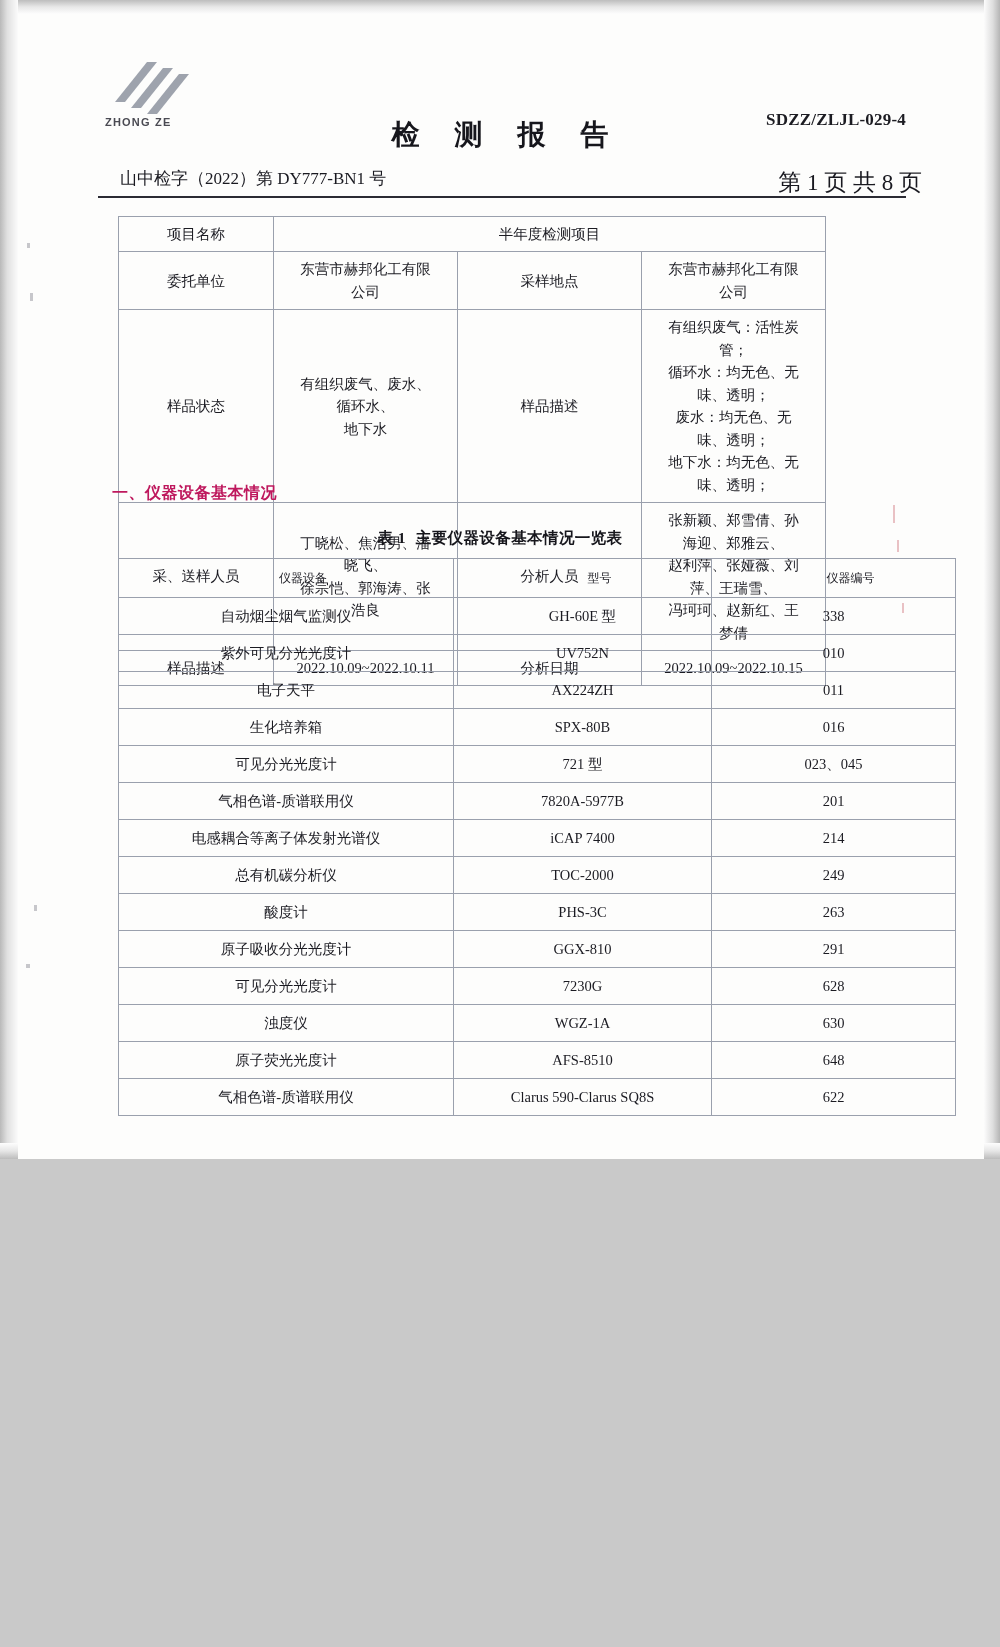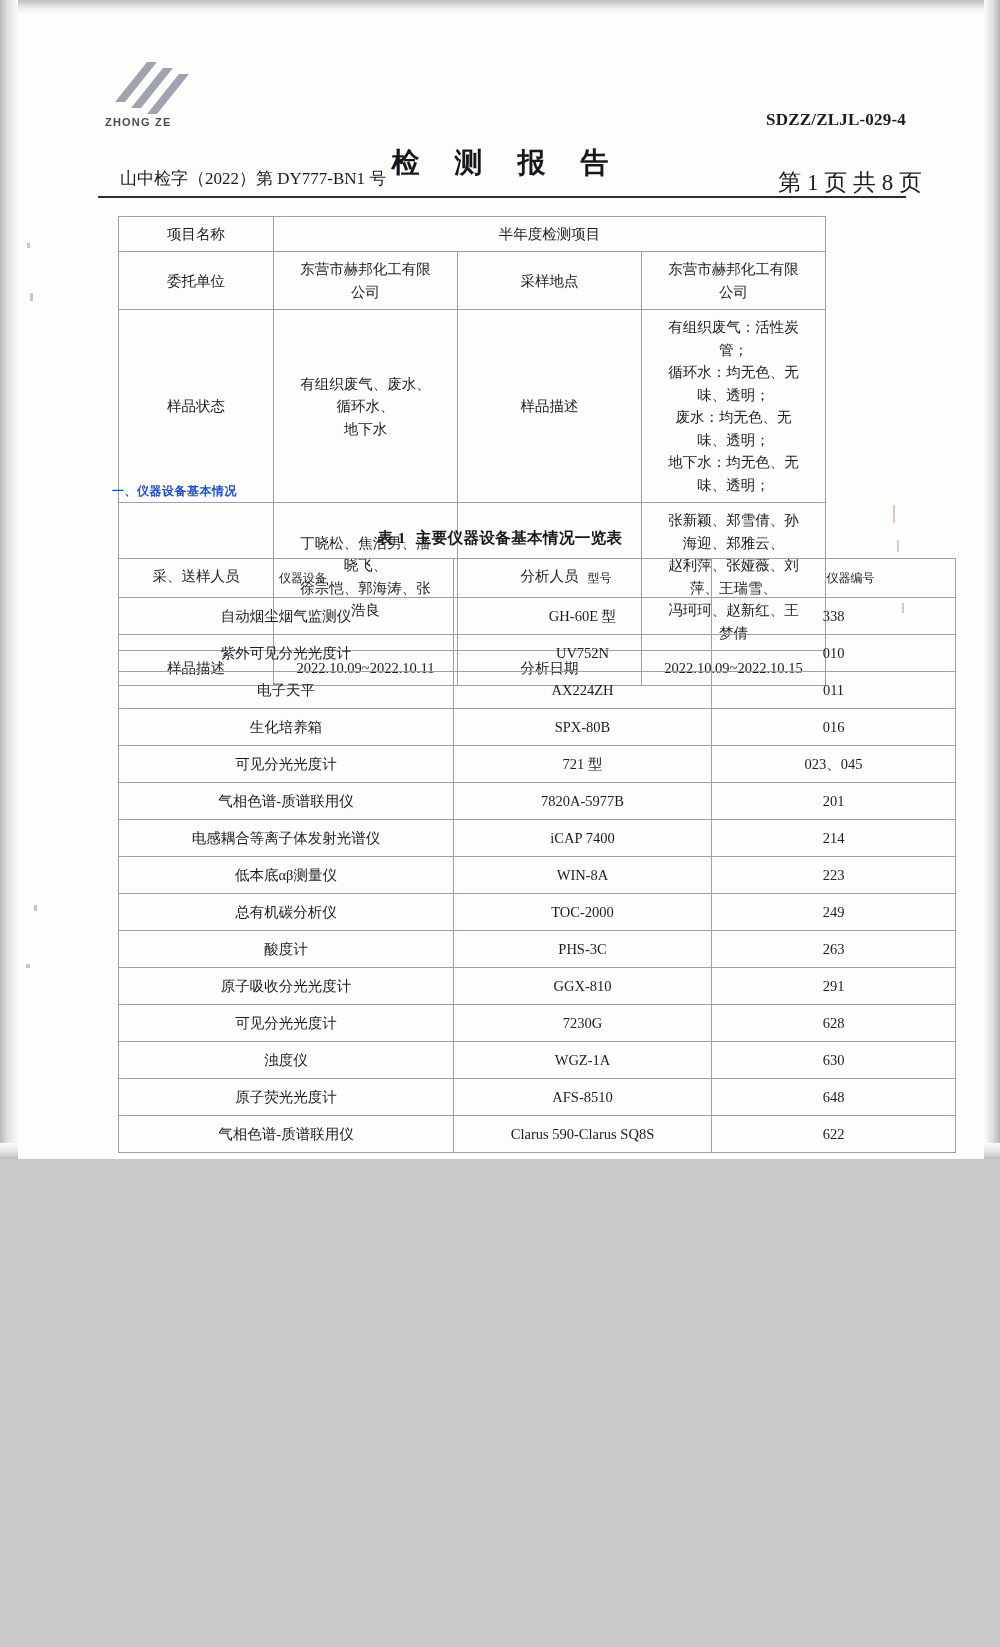--- a/index.html
+++ b/index.html
@@ -77,21 +77,21 @@
     top: 110px;
     font-size: 17px;
     font-weight: 700;
     color: #1c1c22;
     letter-spacing: 0.2px;
   }
 
   .report-title {
     position: absolute;
     left: 0;
-    top: 144px;
+    top: 116px;
     width: 100%;
     text-align: center;
     font-size: 28px;
     font-weight: 700;
     letter-spacing: 14px;
     color: #16161c;
     text-indent: 14px;
   }
 
   .subline {
@@ -139,23 +139,23 @@
   }
   .info-table .lbl { width: 114px; }
   .info-table .midlbl { width: 94px; }
   .multi { white-space: pre-line; }
 
   
   .sec-head {
     position: absolute;
     left: 112px;
     top: 483px;
-    font-size: 12px;
-    font-weight: 700;
-    color: #1d4ed8;
+    font-size: 16px;
+    font-weight: 700;
+    color: #be185d;
     letter-spacing: 0.5px;
   }
 
   .tbl-caption {
     position: absolute;
     left: 0;
     top: 528px;
     width: 100%;
     text-align: center;
     font-size: 15.5px;
@@ -333,25 +333,20 @@
           <td class="col-name">气相色谱-质谱联用仪</td>
           <td class="col-model">7820A-5977B</td>
           <td class="col-no">201</td>
         </tr>
         <tr>
           <td class="col-name">电感耦合等离子体发射光谱仪</td>
           <td class="col-model">iCAP 7400</td>
           <td class="col-no">214</td>
         </tr>
         <tr>
-          <td class="col-name">低本底αβ测量仪</td>
-          <td class="col-model">WIN-8A</td>
-          <td class="col-no">223</td>
-        </tr>
-        <tr>
           <td class="col-name">总有机碳分析仪</td>
           <td class="col-model">TOC-2000</td>
           <td class="col-no">249</td>
         </tr>
         <tr>
           <td class="col-name">酸度计</td>
           <td class="col-model">PHS-3C</td>
           <td class="col-no">263</td>
         </tr>
         <tr>

